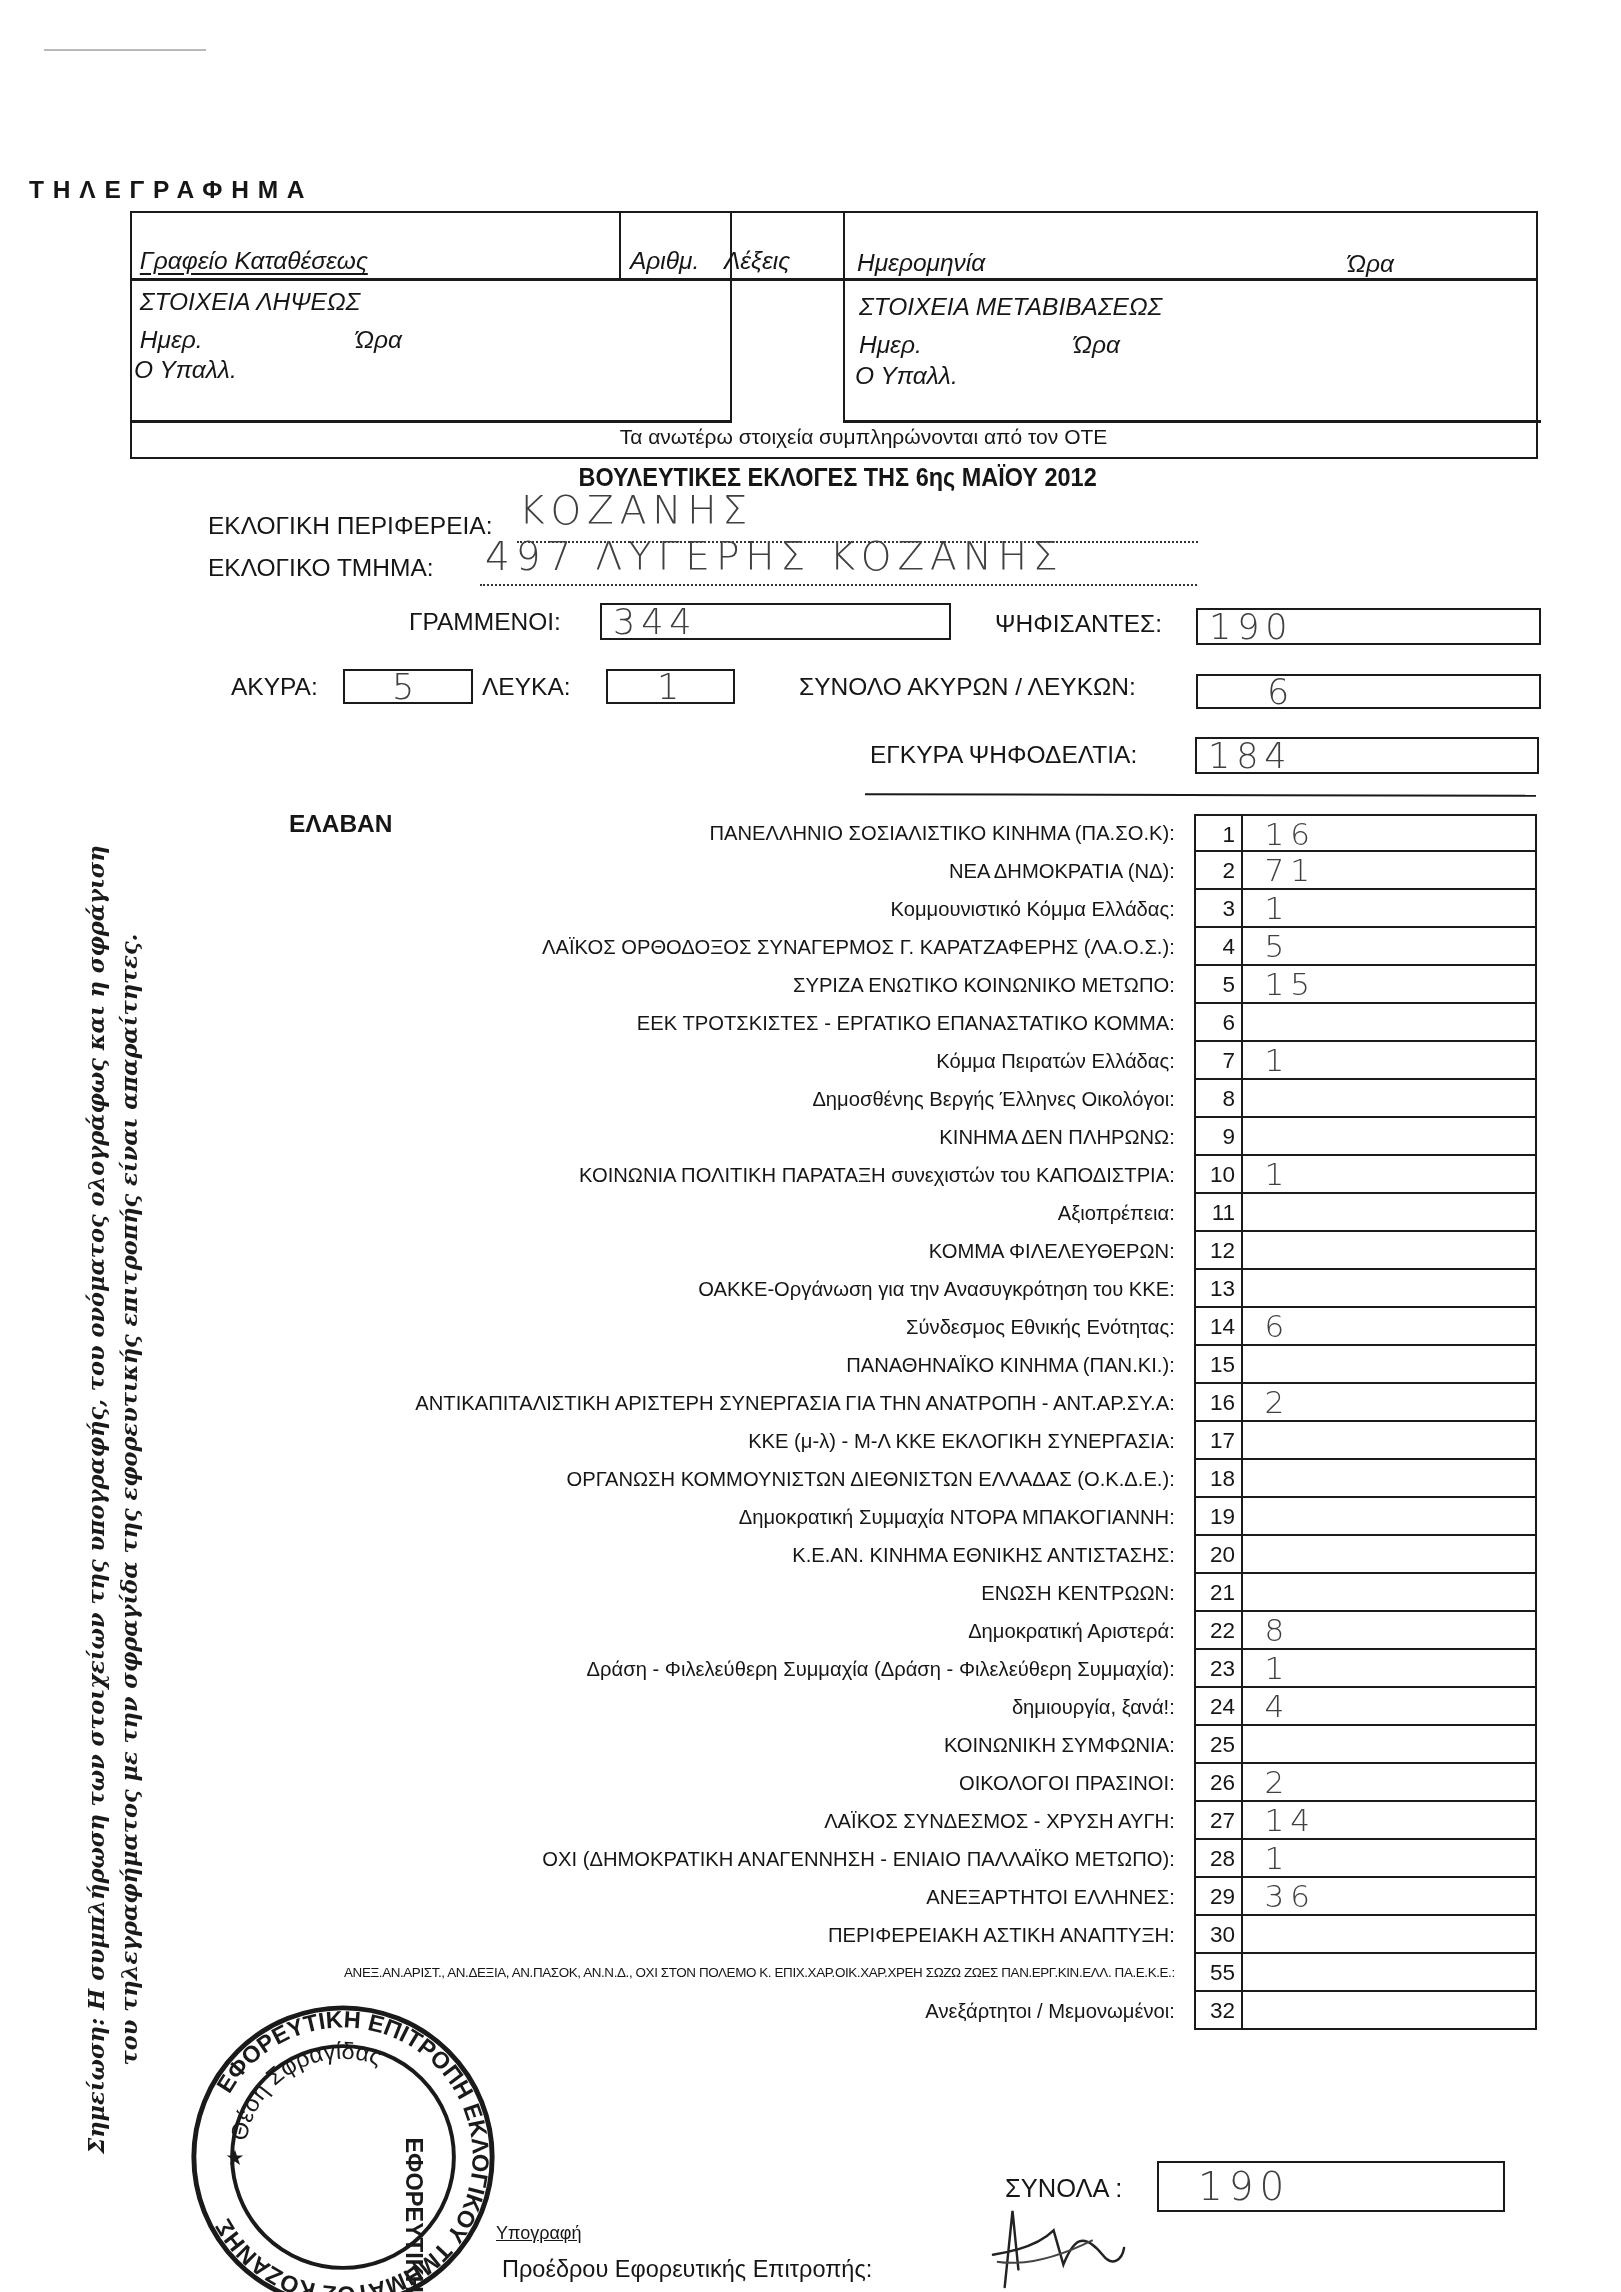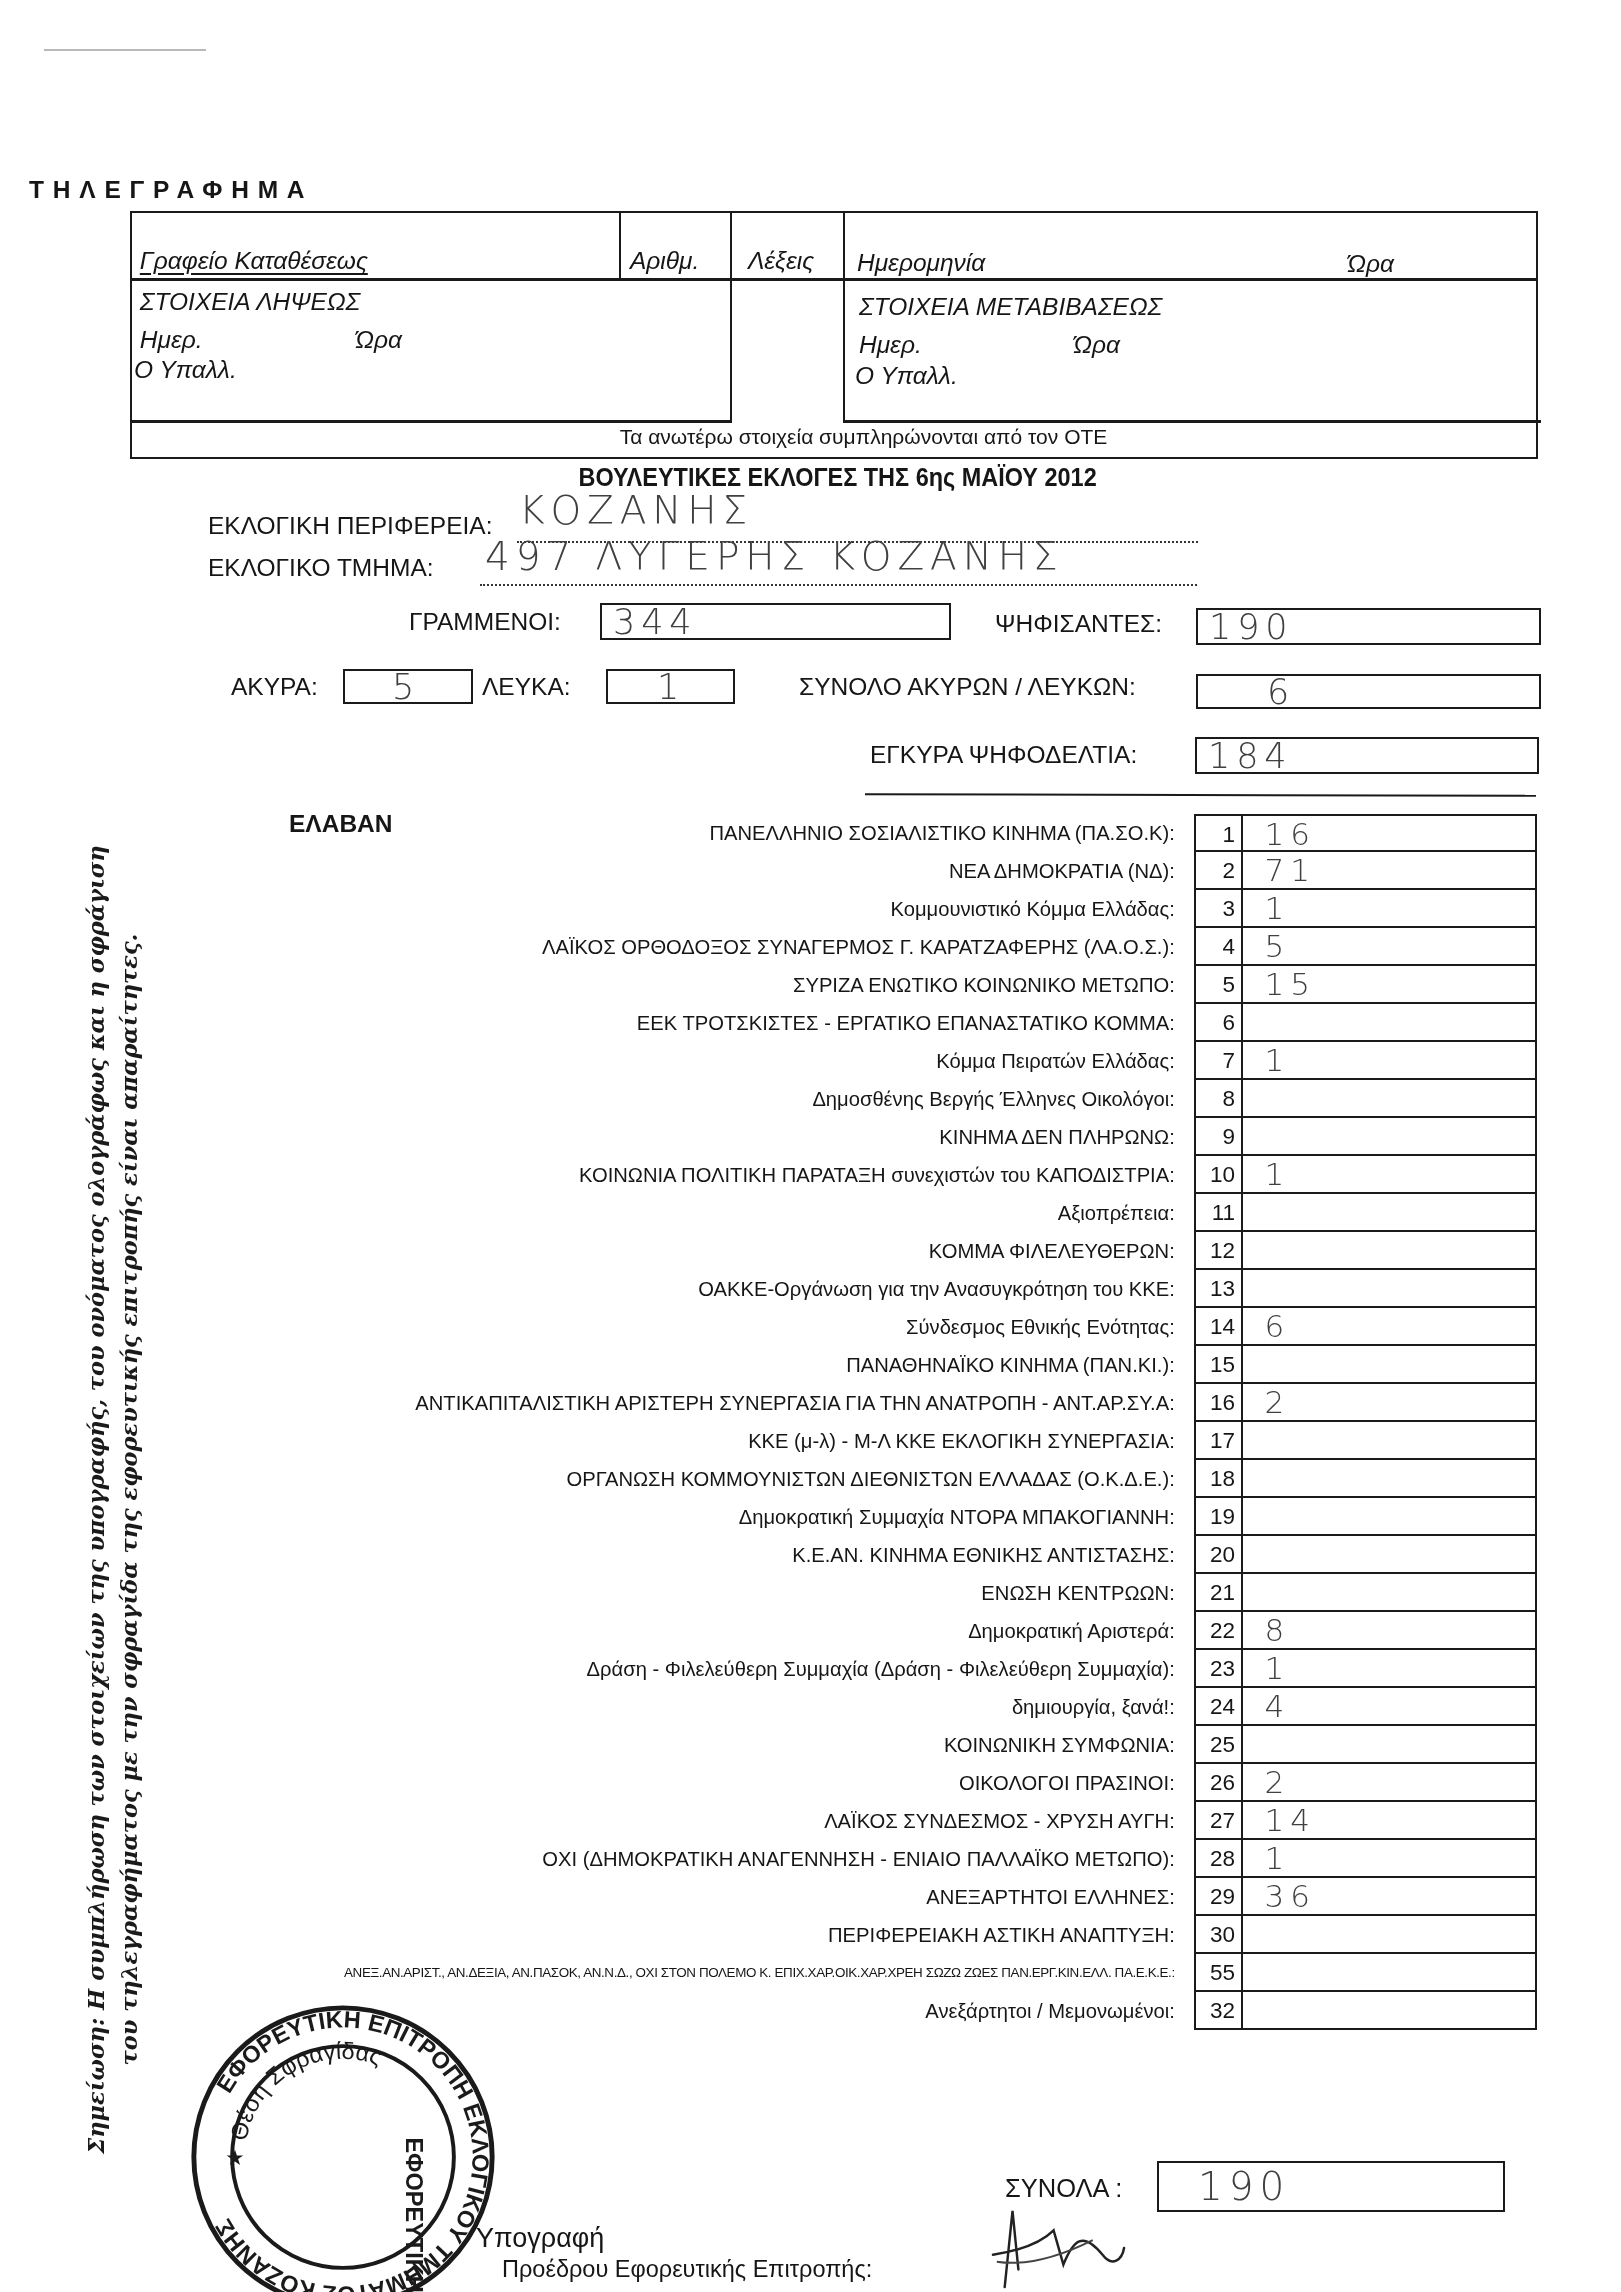--- a/index.html
+++ b/index.html
@@ -39,21 +39,21 @@
     .sidenote { left: 80px; top: 2215px; width: 1431px; transform-origin: 0 0; transform: rotate(-90deg);
                 font-family: "DejaVu Serif", serif; font-style: italic; font-size: 22.5px; line-height: 33px; color: #1a1a1a; text-align: center; }
     .sidenote b { font-weight: bold; }
 
     
     .stamp { left: 186px; top: 2000px; width: 314px; height: 314px; }
 
     
     .totals-lbl { left: 1005px; top: 2174px; font-size: 25.5px; }
     .totals-box { left: 1157px; top: 2161px; width: 348px; height: 51px; }
-    .sign-1 { left: 476px; top: 2223px; font-size: 27px; }
+    .sign-1 { left: 496px; top: 2223px; font-size: 18px; text-decoration: underline; }
     .sign-2 { left: 502px; top: 2256px; font-size: 23.5px; }
     .signature { left: 985px; top: 2201px; width: 147px; height: 91px; }
   </style>
 </head>
 <body>
 
 <div class="abs scanline"></div>
 
 <div class="abs tg-title">ΤΗΛΕΓΡΑΦΗΜΑ</div>
 
@@ -64,21 +64,21 @@
   <div class="hline" style="left:487px; top:0; width:2px; height:67px;"></div>
   <div class="hline" style="left:598px; top:0; width:2px; height:209px;"></div>
   <div class="hline" style="left:711px; top:0; width:2px; height:209px;"></div>
 
   <div class="hline" style="left:0; top:207px; width:600px; height:2.5px;"></div>
   <div class="hline" style="left:711px; top:207px; width:698px; height:2.5px;"></div>
   <div class="hline" style="left:598px; top:207px; width:115px; height:0;"></div>
 
   <span class="hlabel italic" style="left:7.8px; top:34px; text-decoration: underline; text-underline-offset: 3.9px;">Γραφείο Καταθέσεως</span>
   <span class="hlabel italic" style="left:498px; top:34px;">Αριθμ.</span>
-  <span class="hlabel italic" style="left:616px; top:34px;font-style:italic;">Λέξεις</span>
+  <span class="hlabel italic" style="left:592px; top:34px;font-style:italic;">Λέξεις</span>
   <span class="hlabel italic" style="left:725px; top:36px;">Ημερομηνία</span>
   <span class="hlabel italic" style="left:1215px; top:37px;">Ώρα</span>
 
   <span class="hlabel italic" style="left:7.8px; top:75px;">ΣΤΟΙΧΕΙΑ ΛΗΨΕΩΣ</span>
   <span class="hlabel italic" style="left:7.8px; top:113px;">Ημερ.</span>
   <span class="hlabel italic" style="left:223px; top:113px;">Ώρα</span>
   <span class="hlabel italic" style="left:2px; top:143px;">Ο Υπαλλ.</span>
 
   <span class="hlabel italic" style="left:727px; top:80px;">ΣΤΟΙΧΕΙΑ ΜΕΤΑΒΙΒΑΣΕΩΣ</span>
   <span class="hlabel italic" style="left:727px; top:118px;">Ημερ.</span>

